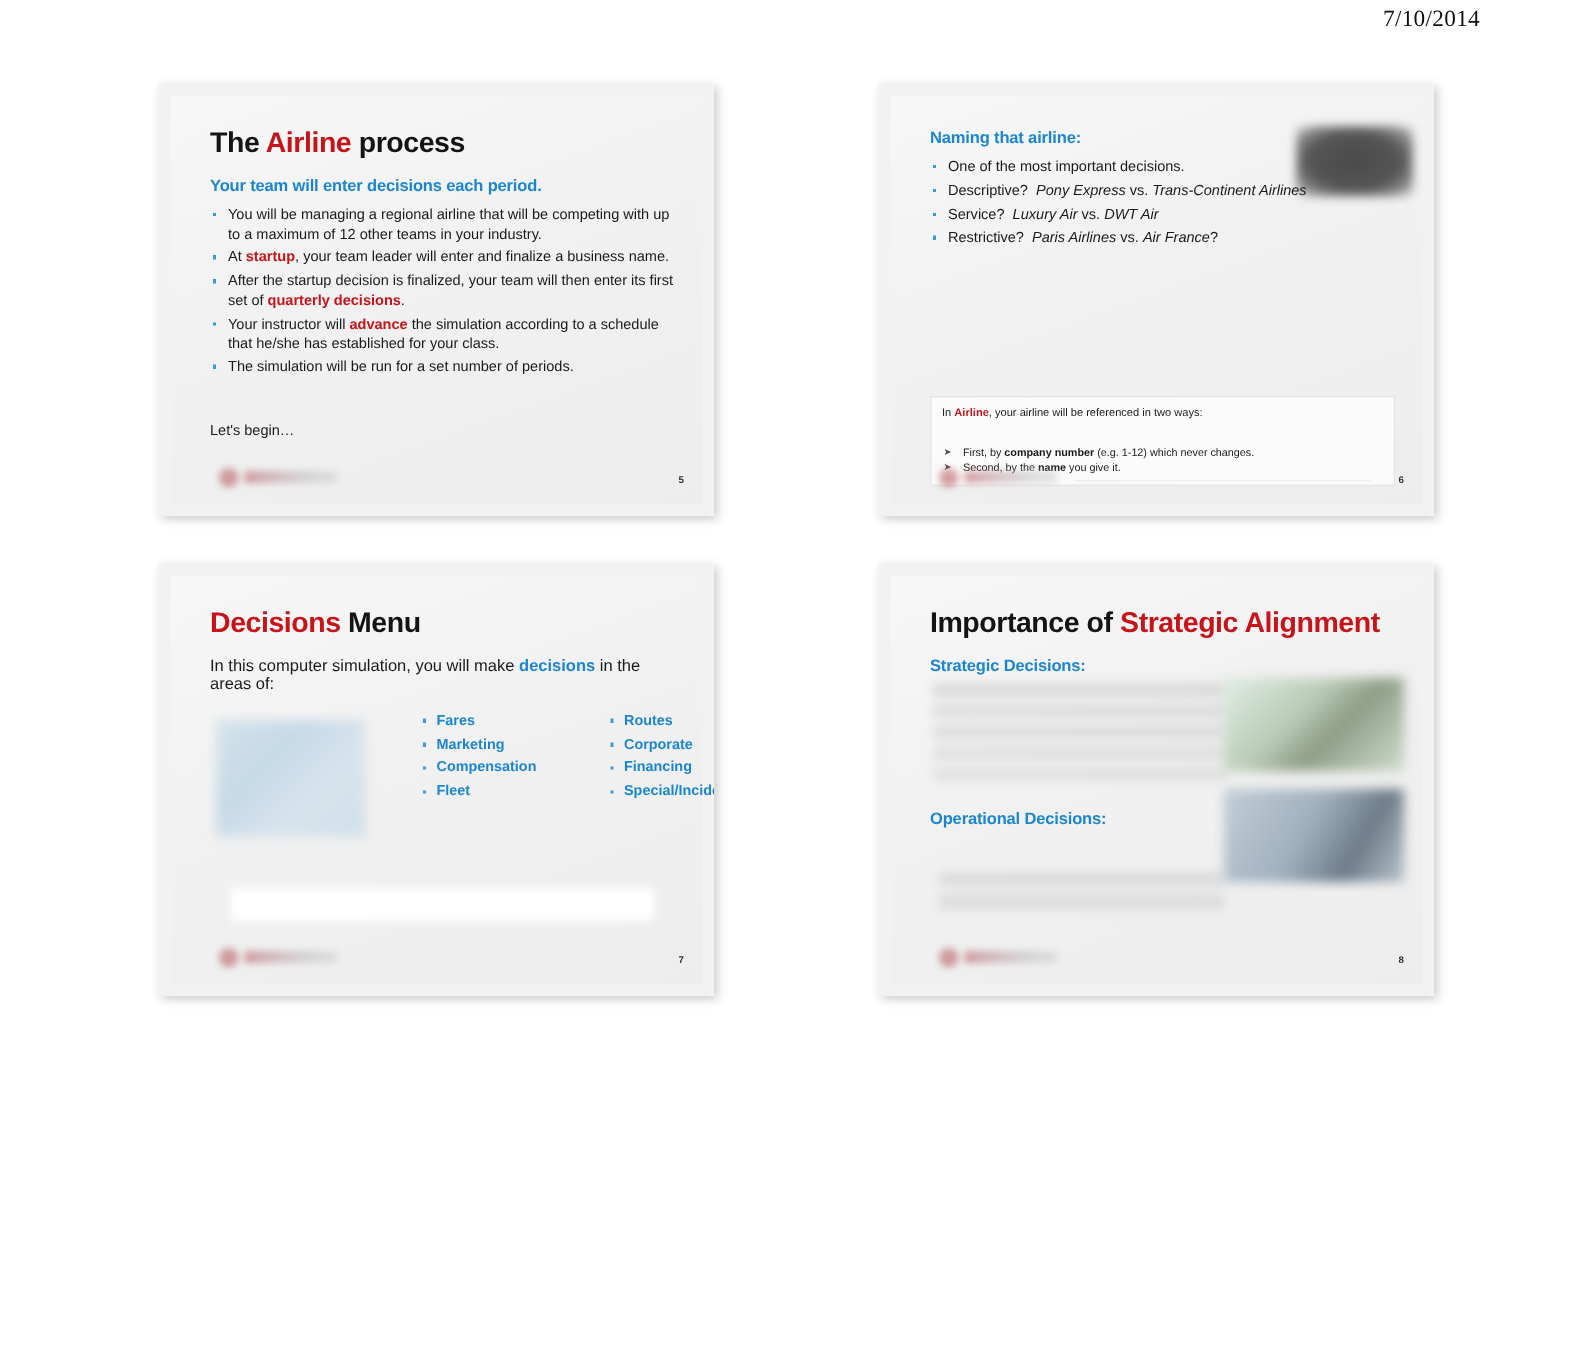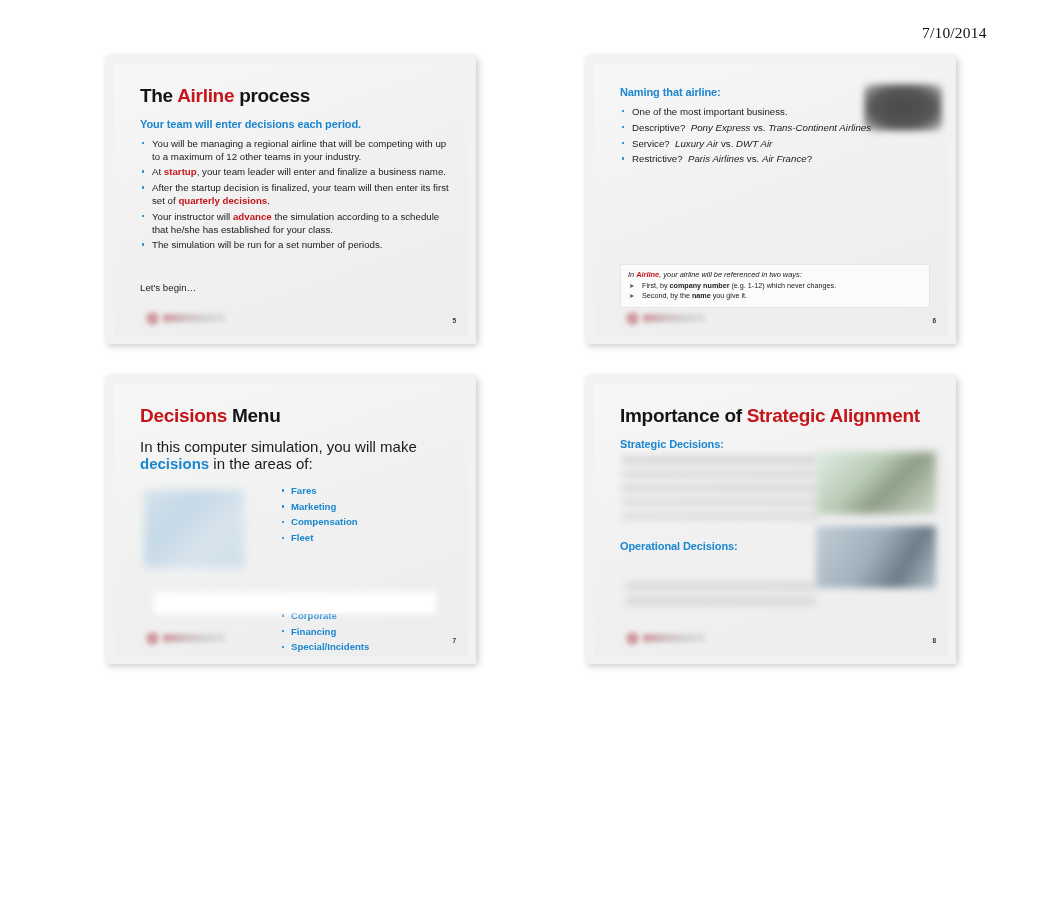--- a/index.html
+++ b/index.html
@@ -16,21 +16,20 @@
     -webkit-font-smoothing: antialiased;
   }
 
   
   .page-header {
     position: absolute;
     top: 0;
     left: 0;
     width: 1006px;
     height: 34px;
-    margin-top: 20px;
   }
   .header-date {
     position: absolute;
     right: -4px;
     top: 4px;
     font-family: "Liberation Serif", serif;
     font-size: 15.5px;
     color: #111111;
     letter-spacing: 0.2px;
     white-space: nowrap;
@@ -147,22 +146,21 @@
     right: 0px;
     top: 178px;
     background: #fbfbfb;
     border: 1px solid #e6e6e6;
     padding: 5px 7px 6px 7px;
     box-sizing: border-box;
   }
   .callout-lead {
     font-size: 7.4px;
     color: #1a1a1a;
-    margin-bottom: 2px;
-    font-style: italic;
+    margin-bottom: 18px;
   }
   ul.arrow-list {
     list-style: none;
     margin: 0;
     padding: 0;
   }
   ul.arrow-list > li {
     position: relative;
     padding-left: 14px;
     font-size: 7.2px;
@@ -173,21 +171,21 @@
     content: "\27A4";
     position: absolute;
     left: 1px;
     top: 0px;
     font-size: 6.4px;
     color: #4d4d4d;
   }
 
   
   .intro-line {
-    font-size: 15px;
+    font-size: 11px;
     color: #1a1a1a;
     margin: 0 0 14px 0;
   }
   .menu-area {
     position: relative;
     height: 92px;
   }
   .menu-thumb {
     position: absolute;
     left: 4px;
@@ -196,22 +194,21 @@
     height: 78px;
     background: linear-gradient(135deg,#cfe0ea 0%, #bed5e6 35%, #d4e2ec 65%, #c9dde9 100%);
     filter: blur(4px);
     opacity: 0.85;
   }
   .menu-cols {
     position: absolute;
     left: 140px;
     top: 0;
     display: flex;
-    gap: 46px;
-    flex-direction: column;
+    gap: 30px;
   }
   ul.menu-list {
     list-style: none;
     margin: 0;
     padding: 0;
     width: 95px;
   }
   ul.menu-list > li {
     position: relative;
     padding-left: 11px;
@@ -389,21 +386,21 @@
 
   <div class="slide pos-1">
     <div class="slide-inner">
       <div class="gray-photo"></div>
       <div class="slide-body">
 
 
         <div class="slide-subtitle">Naming that airline:</div>
 
         <ul class="bullets">
-          <li>One of the most important business.</li>
+          <li>One of the most important decisions.</li>
           <li>Descriptive?&nbsp; <span class="bi">Pony Express</span> vs. <span class="bi">Trans-Continent Airlines</span></li>
           <li>Service?&nbsp; <span class="bi">Luxury Air</span> vs. <span class="bi">DWT Air</span></li>
           <li>Restrictive?&nbsp; <span class="bi">Paris Airlines</span> vs. <span class="bi">Air France</span>?</li>
         </ul>
 
         <div class="callout-box">
           <div class="callout-lead"><span>In </span><span class="redn bold">Airline</span><span>, your airline will be referenced in two ways:</span></div>
           <ul class="arrow-list">
             <li><span>First, by </span><span class="bold">company number</span><span> (e.g. 1-12) which never changes.</span></li>
             <li><span>Second, by the </span><span class="bold">name</span><span> you give it.</span></li>

